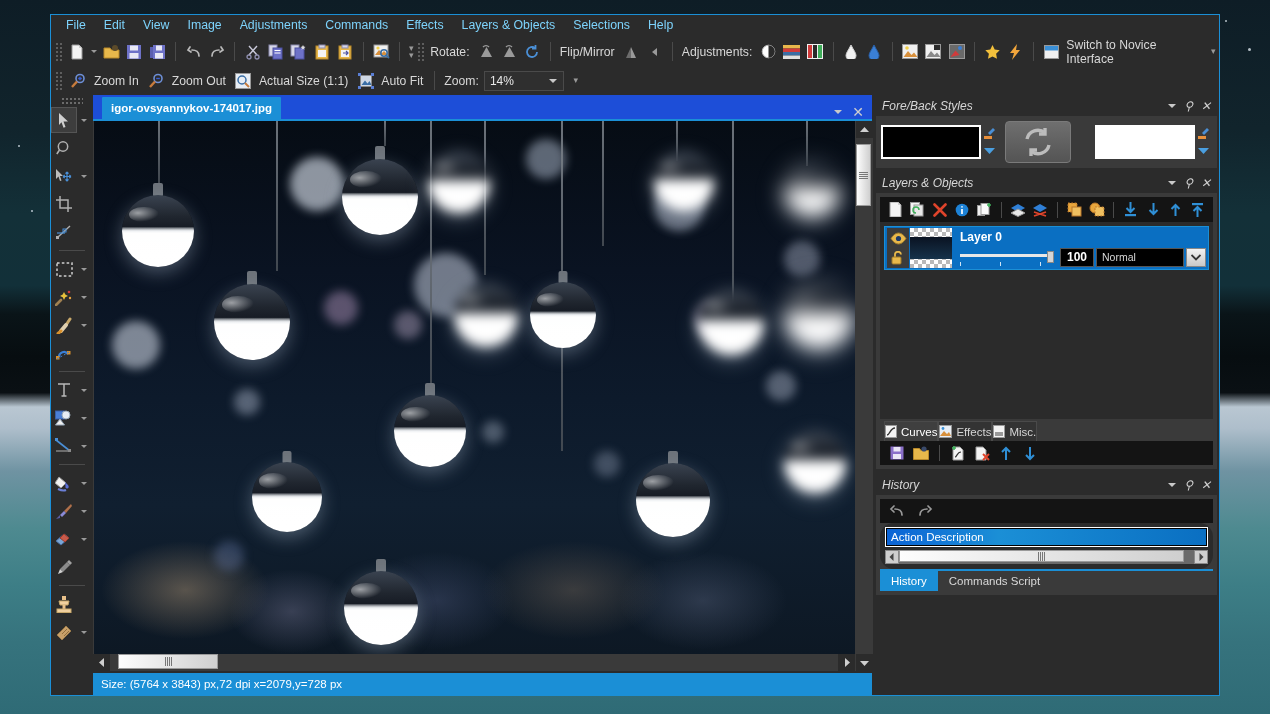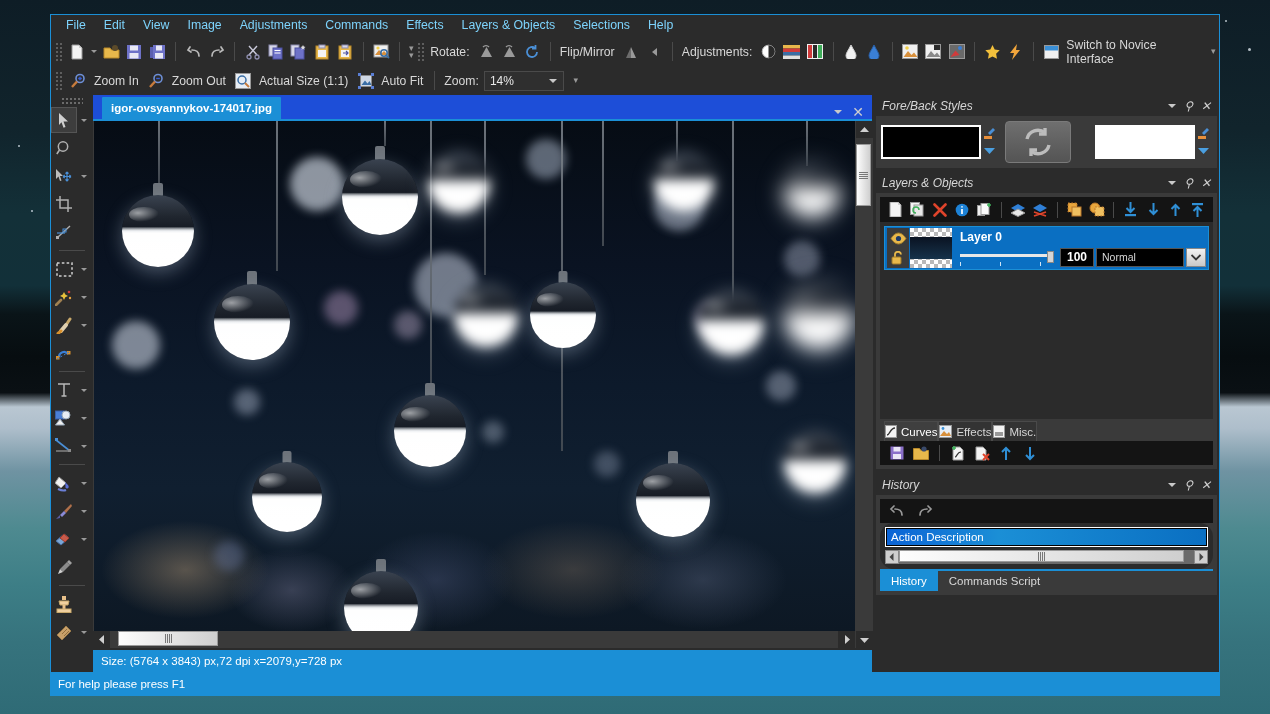--- a/index.html
+++ b/index.html
@@ -1216,14 +1216,13 @@
           </div>
           <div id="history-tabs">
             <div class="htab active">History</div>
             <div class="htab">Commands Script</div>
           </div>
         </div>
       </div>
     </div>
   </div>
 
-  <div id="status-bar">For help please press F1</div>
 </div>
 
 </body></html>

